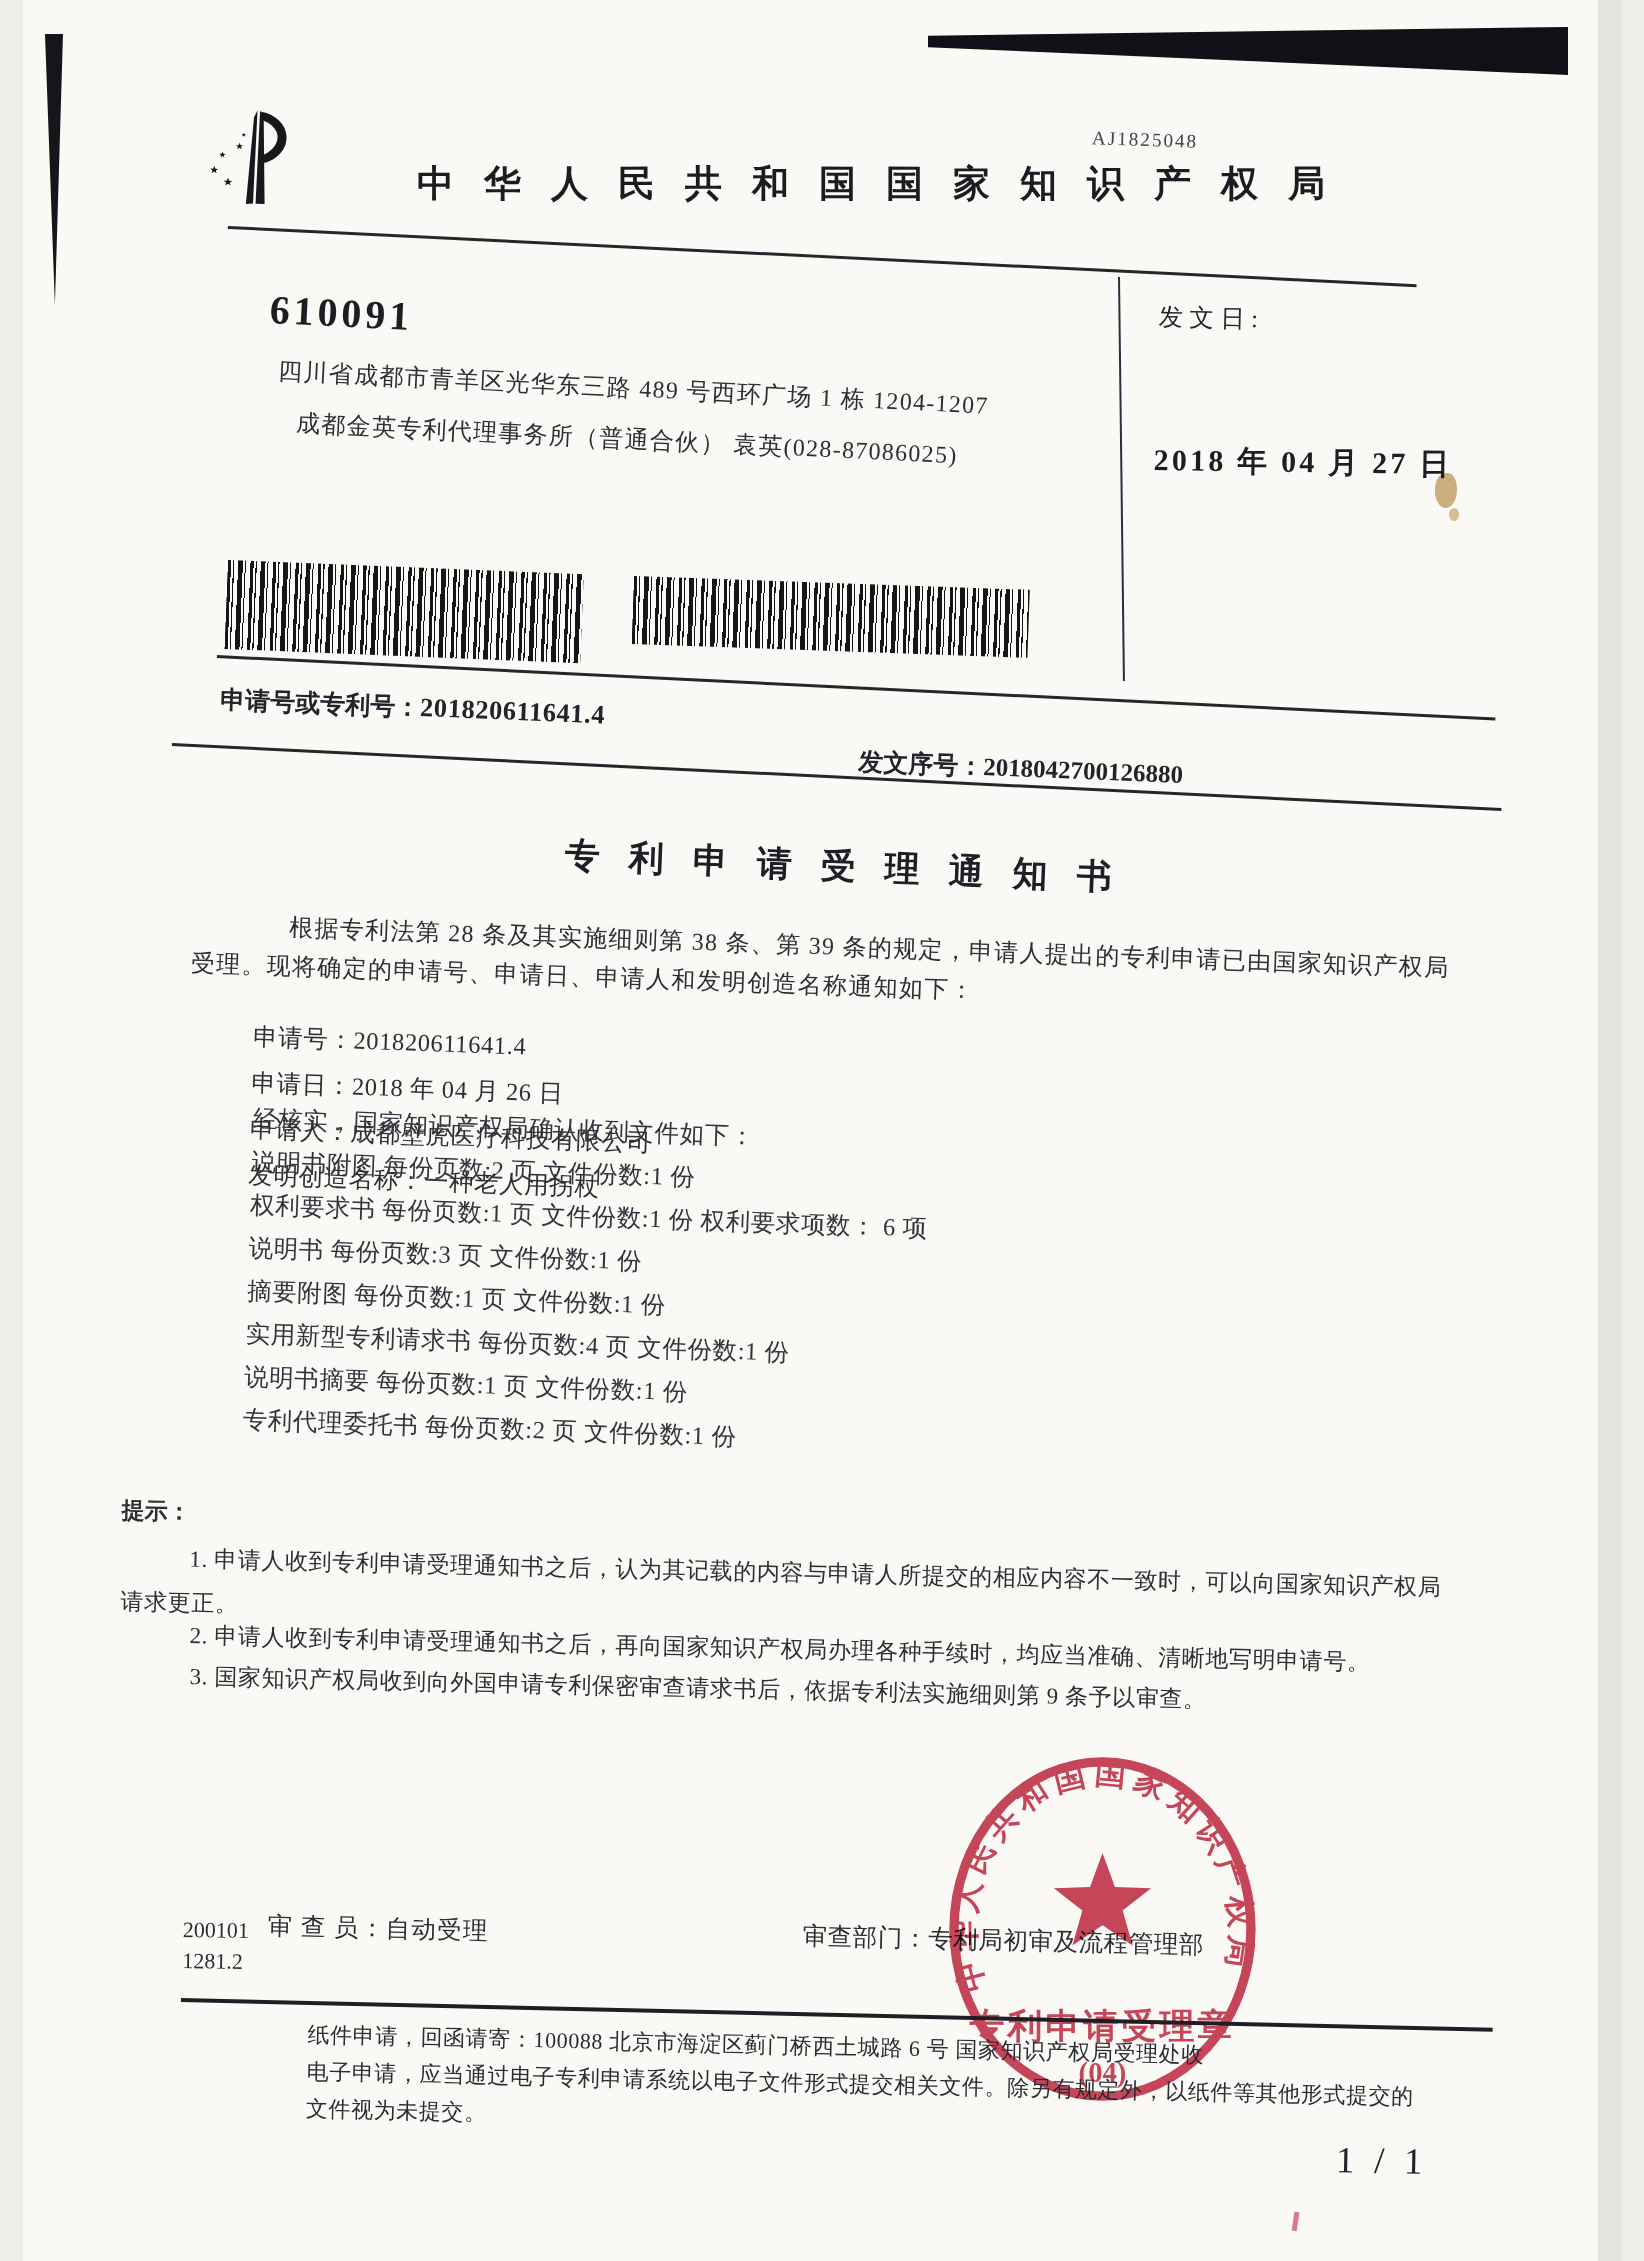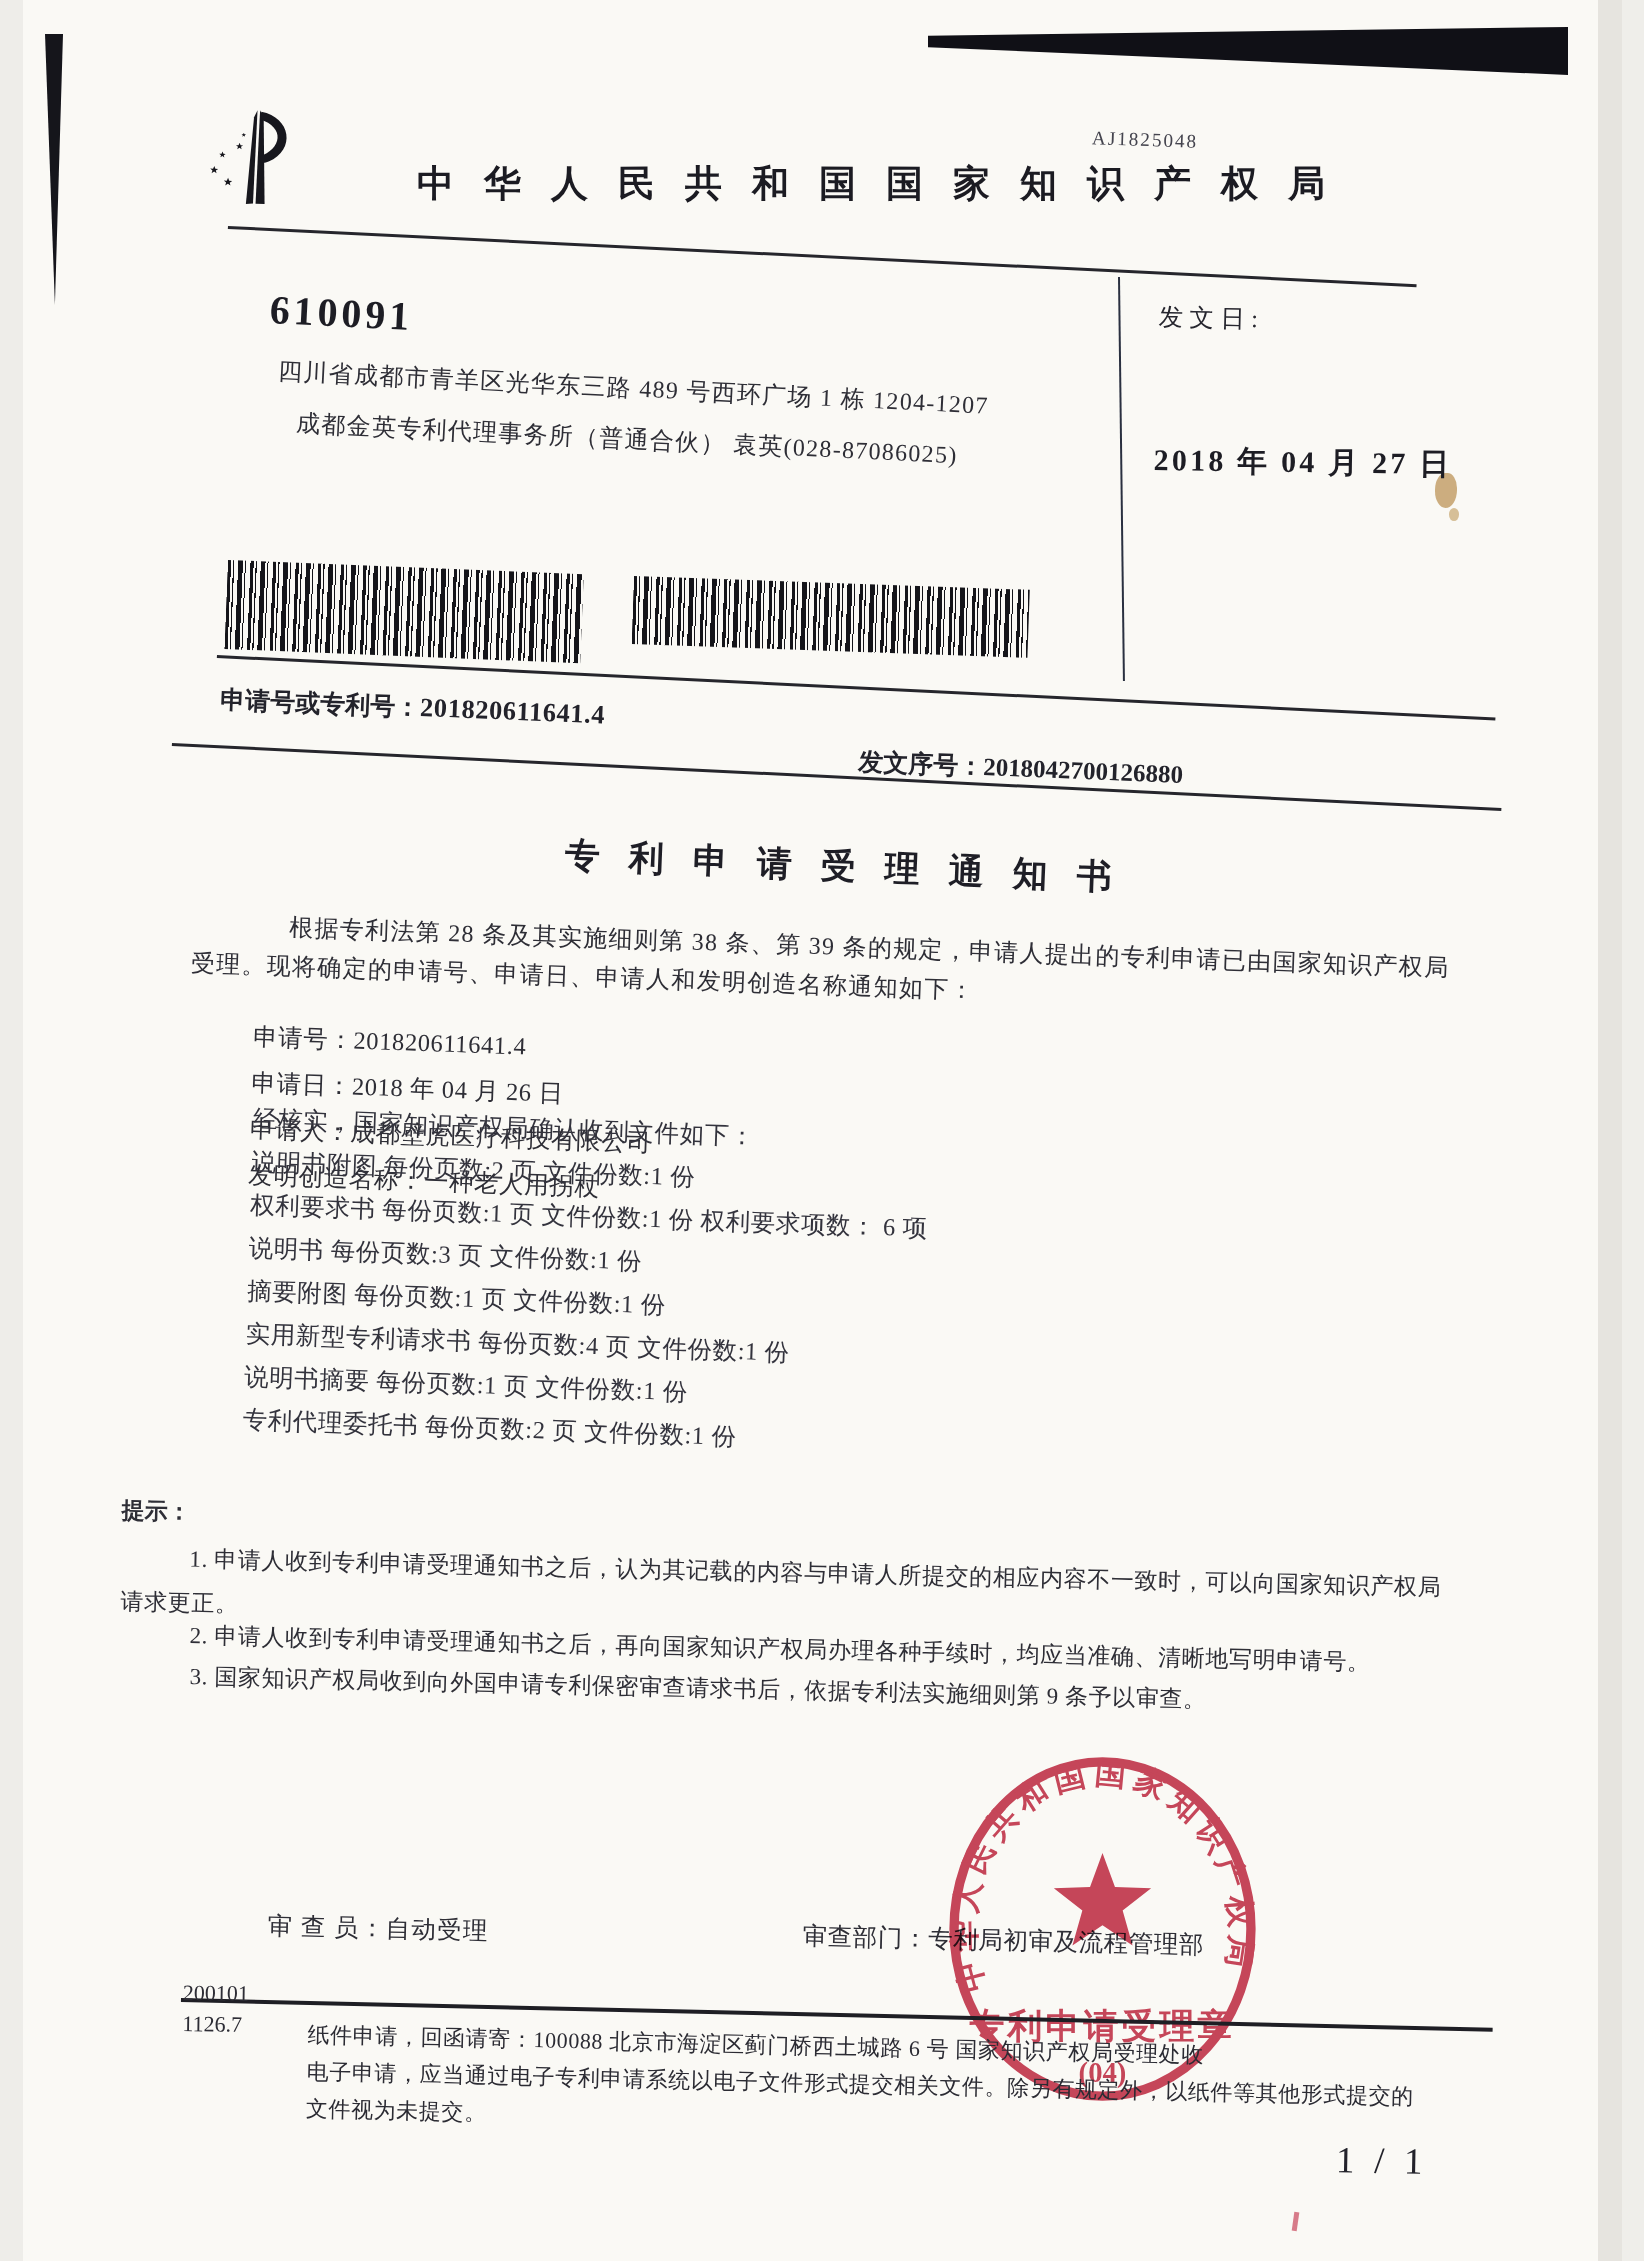--- a/index.html
+++ b/index.html
@@ -66,21 +66,21 @@
   .note1{left:122px;top:1536px;font-size:23px;line-height:44px;letter-spacing:0.6px;}
   .note1 .ind{padding-left:68px;}
   .note2{left:190px;top:1620px;font-size:23px;letter-spacing:0.6px;}
   .note3{left:190px;top:1661px;font-size:23px;letter-spacing:0.6px;}
   
   .examiner{left:268px;top:1909px;font-size:24.5px;letter-spacing:1.3px;}
   .dept{left:803px;top:1919px;font-size:24.5px;letter-spacing:0.6px;}
   .stamp{left:934px;top:1745px;width:337px;height:368px;opacity:.92;mix-blend-mode:multiply;}
   
   .foot-rule{left:181px;top:1998px;width:1312px;height:3.9px;background:#1e1e24;}
-  .foot-codes{left:183px;top:1977px;font-size:22px;line-height:31px;color:#2d2d35;}
+  .foot-codes{left:183px;top:1914px;font-size:22px;line-height:31px;color:#2d2d35;}
   .foot-text{left:308px;top:2016px;font-size:22px;line-height:37px;letter-spacing:0.6px;color:#2b2b33;}
   .pageno{left:1336px;top:2139px;font-size:37px;letter-spacing:5.2px;color:#22222a;transform:rotate(1deg);}
 </style>
 </head>
 <body>
 
 <div id="page">
 
   <div class="abs edge-left"></div>
   <div class="abs wedge-tl"></div>
@@ -169,21 +169,21 @@
     <text font-size="50" font-weight="700" fill="#c5374e" letter-spacing="11" font-family="Liberation Serif, DejaVu Serif, serif">
       <textPath href="#ringPath">中华人民共和国国家知识产权局</textPath>
     </text>
     <text x="265" y="470" text-anchor="middle" font-size="56" font-weight="700" fill="#c5374e" letter-spacing="5" font-family="Liberation Serif, DejaVu Serif, serif">专利申请受理章</text>
     <text x="265" y="540" text-anchor="middle" font-size="46" font-weight="700" fill="#c5374e" font-family="Liberation Serif, DejaVu Serif, serif">(04)</text>
   </svg>
 
   <div class="abs foot-rule t13"></div>
   <div class="abs foot-codes t08">
     <div class="nw">200101</div>
-    <div class="nw">1126.7</div>
+    <div class="nw">1281.2</div>
   </div>
   <div class="abs foot-text t13">
     <div class="nw">纸件申请，回函请寄：100088 北京市海淀区蓟门桥西土城路 6 号  国家知识产权局受理处收</div>
     <div class="nw">电子申请，应当通过电子专利申请系统以电子文件形式提交相关文件。除另有规定外，以纸件等其他形式提交的</div>
     <div class="nw">文件视为未提交。</div>
   </div>
   <div class="abs pageno nw">1 / 1</div>
 
   <div class="abs edge-right1"></div>
   <div class="abs edge-right2"></div>

